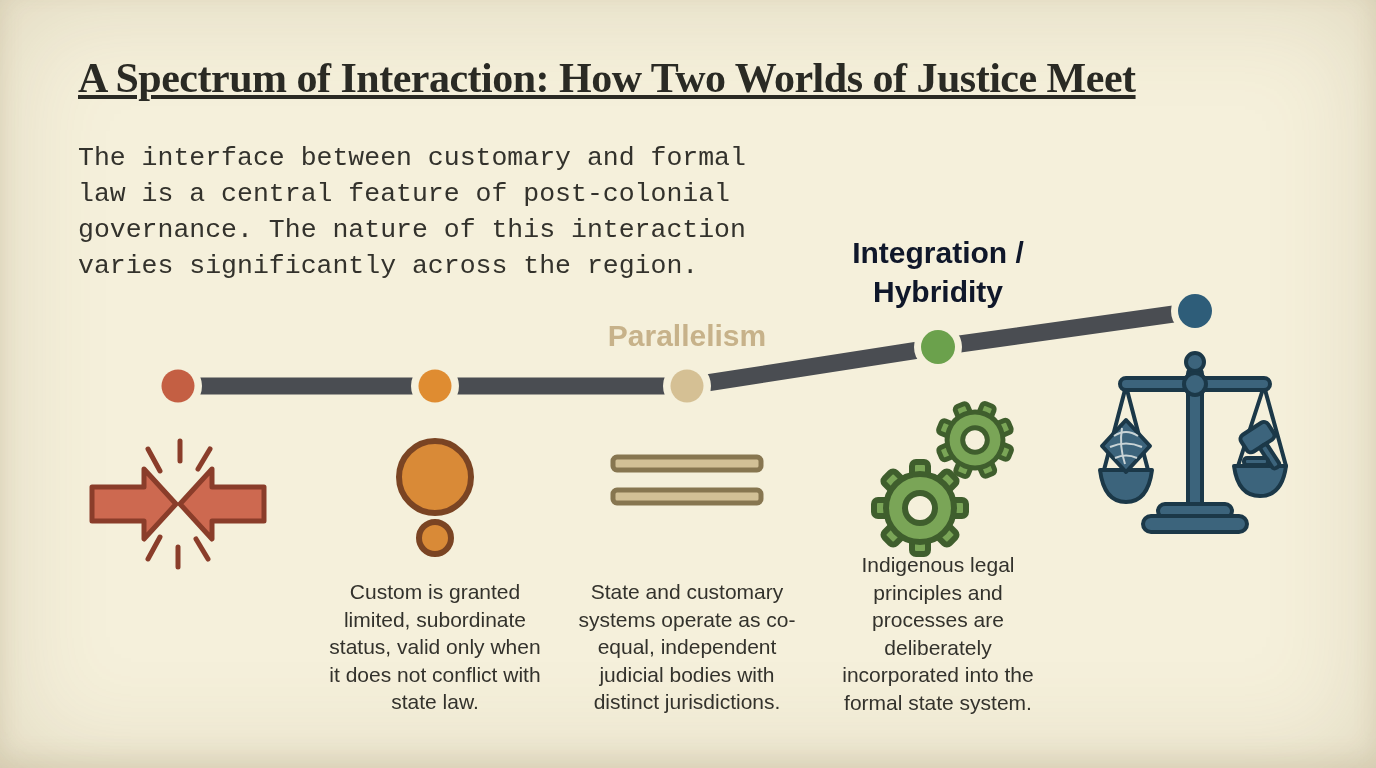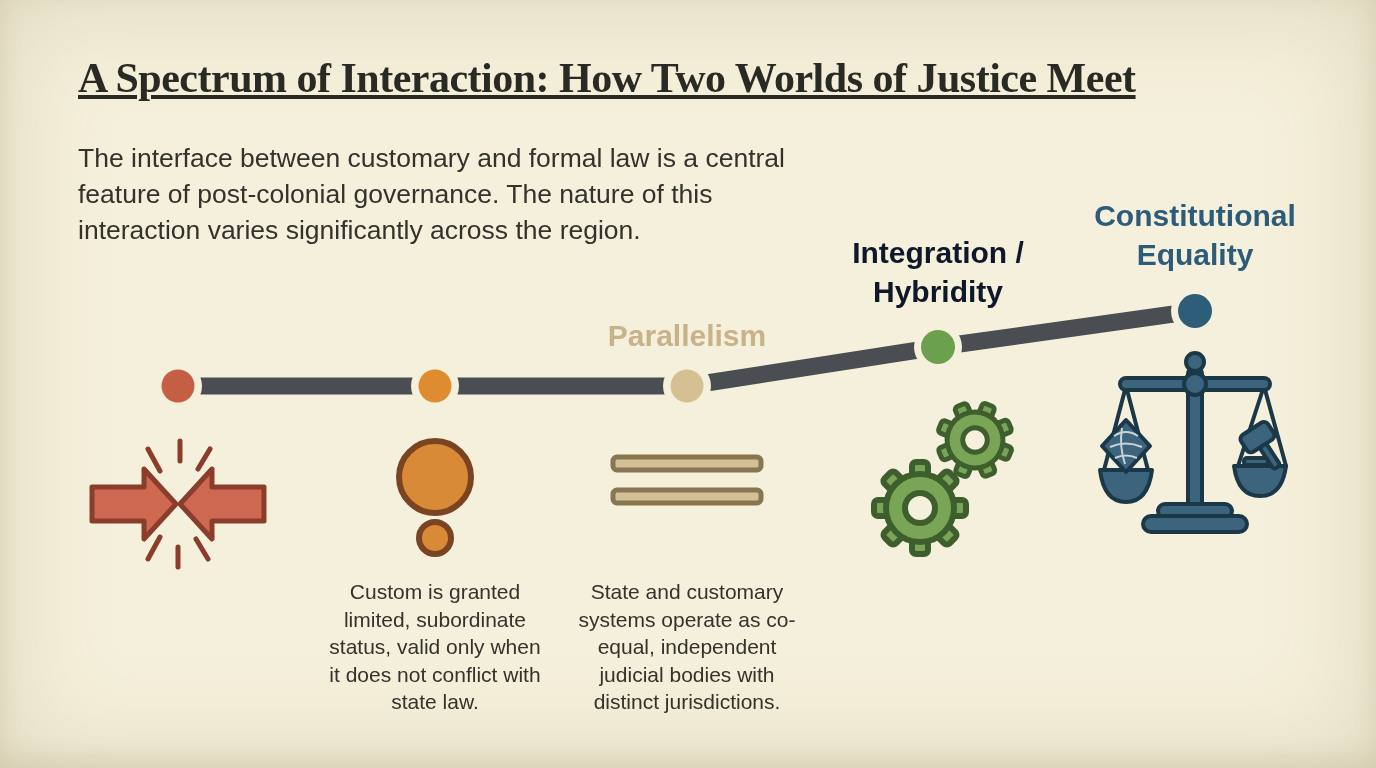--- a/index.html
+++ b/index.html
@@ -47,41 +47,40 @@
     line-height: 27.5px;
   }
 </style>
 </head>
 <body>
 
 <div class="canvas" style="background: rgb(245, 240, 219);">
 
   <div class="title" style="color: rgb(42, 42, 36);">A Spectrum of Interaction: How Two Worlds of Justice Meet</div>
 
-  <div class="intro" style="color: rgb(51, 50, 44);">The interface between customary and formal law is a central feature of post-colonial governance. The nature of this interaction varies significantly across the region.</div>
+  <div class="intro" style="color: rgb(51, 50, 44); font-family: Liberation Mono, monospace;">The interface between customary and formal law is a central feature of post-colonial governance. The nature of this interaction varies significantly across the region.</div>
 
   <svg class="spectrum-svg" width="1376" height="768" viewBox="0 0 1376 768">
     <polyline points="178,386 687,386 938,347 1195,311" fill="none" stroke-width="17" stroke-linejoin="round" style="stroke: rgb(74, 77, 82);"></polyline>
 
     <circle cx="178" cy="386" r="24" style="fill: rgb(245, 240, 219);"></circle>
     <circle cx="435" cy="386" r="24" style="fill: rgb(245, 240, 219);"></circle>
     <circle cx="687" cy="386" r="24" style="fill: rgb(245, 240, 219);"></circle>
     <circle cx="938" cy="347" r="24" style="fill: rgb(245, 240, 219);"></circle>
     <circle cx="1195" cy="311" r="24" style="fill: rgb(245, 240, 219);"></circle>
 
     <circle cx="178" cy="386" r="16.5" style="fill: rgb(196, 95, 67);"></circle>
     <circle cx="435" cy="386" r="16.5" style="fill: rgb(223, 140, 49);"></circle>
     <circle cx="687" cy="386" r="16.5" style="fill: rgb(213, 192, 148);"></circle>
     <circle cx="938" cy="347" r="17" style="fill: rgb(107, 161, 76);"></circle>
     <circle cx="1195" cy="311" r="17" style="fill: rgb(46, 93, 121);"></circle>
   </svg>
 
   <div class="stage-label" style="left: 687px; top: 316px; color: rgb(199, 178, 138);">Parallelism</div>
   <div class="stage-label" style="left: 938px; top: 233px; width: 250px; color: #0f172a;">Integration / Hybridity</div>
-  <div class="stage-label" style="left: 1195px; top: 196px; width: 230px; color: rgb(45, 92, 123);">Constitutional Equality</div>
 
   <svg class="icon-svg" style="left:88px; top:438px;" width="180" height="132" viewBox="0 0 180 132">
     <g stroke-width="5" stroke-linejoin="round" stroke-linecap="round" style="fill: rgb(205, 105, 80); stroke: rgb(138, 61, 42);">
       <polygon points="4,49 56,49 56,31 88,66 56,101 56,83 4,83"></polygon>
       <polygon points="176,49 124,49 124,31 92,66 124,101 124,83 176,83"></polygon>
     </g>
     <g fill="none" stroke-width="5" stroke-linecap="round" style="stroke: rgb(138, 61, 42);">
       <path d="M92,3 L92,23"></path>
       <path d="M60,11 L72,33"></path>
       <path d="M122,11 L110,31"></path>
@@ -158,14 +157,15 @@
     <g fill="none" stroke="#c9d4d6" stroke-width="2">
       <path d="M16,86 Q28,78 40,86"></path>
       <path d="M12,97 Q28,90 44,97"></path>
       <path d="M17,108 Q28,103 39,108"></path>
       <path d="M24,78 Q21,96 27,114"></path>
     </g>
   </svg>
 
   <div class="stage-desc" style="left: 435px; top: 578px; width: 225px; color: rgb(51, 50, 44);">Custom is granted limited, subordinate status, valid only when it does not conflict with state law.</div>
   <div class="stage-desc" style="left: 687px; top: 578px; width: 220px; color: rgb(51, 50, 44);">State and customary systems operate as co-equal, independent judicial bodies with distinct jurisdictions.</div>
+  <div class="stage-desc" style="left: 938px; top: 551px; width: 210px; color: rgb(51, 50, 44);">Indigenous legal principles and processes are deliberately incorporated into the formal state system.</div>
 
 </div>
 
 </body></html>

